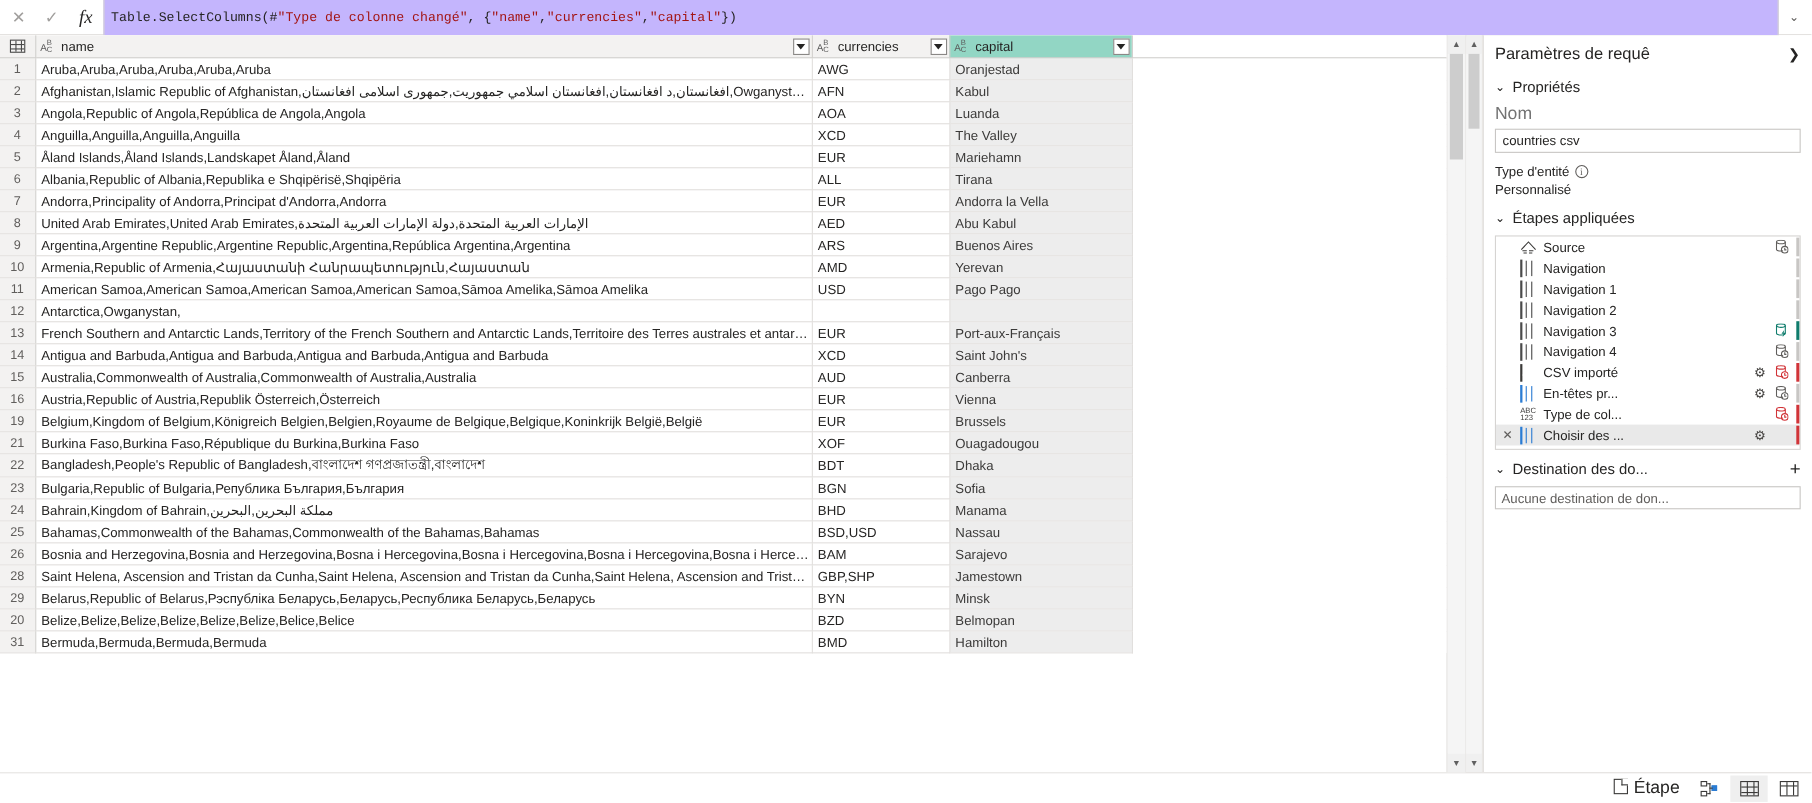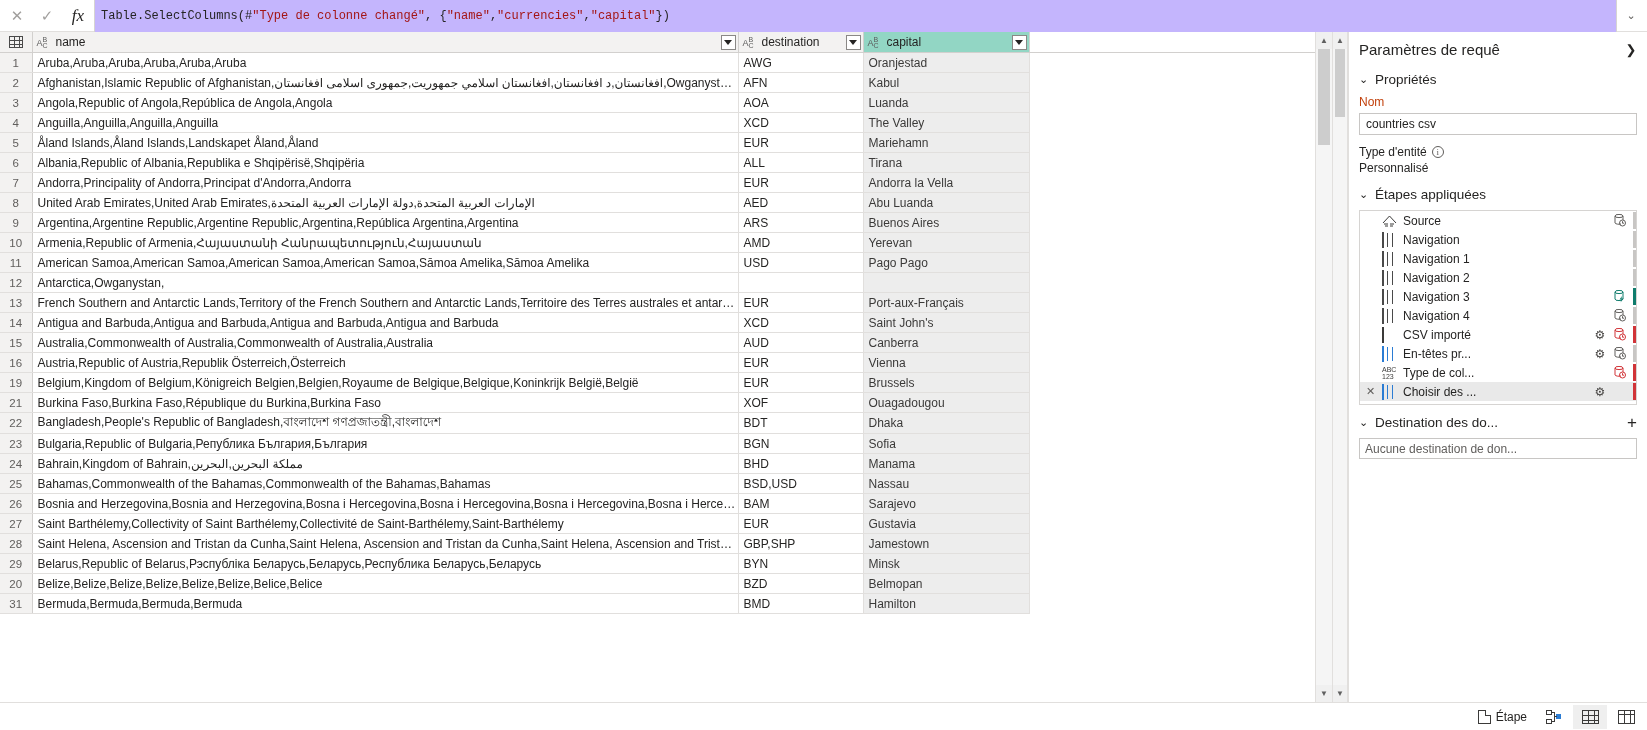--- a/index.html
+++ b/index.html
@@ -114,21 +114,21 @@
   .rp-title { font-size: 15px; color: #252423; white-space: nowrap; overflow: hidden;
               text-overflow: clip; flex: 1; }
   .rp-collapse { color: #252423; font-size: 13px; width: 16px; text-align: center; }
 
   .rp-body { flex: 1; overflow: hidden; padding: 0 10px; }
   .section-head { display: flex; align-items: center; gap: 6px; margin: 6px 0 8px 0; }
   .chev { color: #252423; font-size: 11px; width: 10px; display:inline-block; }
   .section-title { font-size: 13.5px; color: #252423; }
   .plus-btn { margin-left: auto; font-size: 17px; color: #252423; line-height: 12px; }
 
-  .field-label { font-size: 12px; color: #c2410c; margin: 8px 0 4px 0; }
+  .field-label { font-size: 16px; color: #737373; margin: 8px 0 4px 0; }
   .text-input {
     height: 22px; border: 1px solid #c8c6c4; background: #fff; display: flex; align-items: center;
     padding: 0 6px; font-size: 12px; color: #252423;
   }
   .info-row { display: flex; align-items: center; gap: 5px; margin: 10px 0 2px 0; }
   .info-circle {
     width: 12px; height: 12px; border: 1px solid #605e5c; border-radius: 50%;
     font-size: 9px; line-height: 10px; text-align: center; color: #605e5c;
     font-family: "Liberation Serif", serif;
   }
@@ -170,21 +170,21 @@
   
   .rp-scroll { width: 15px; background: #f5f5f5; display:flex; flex-direction:column; flex:none;
                border-right: 1px solid #e1dfdd; }
   .rp-scroll .vs-thumb { height: 68px; background:#cdcdcd; }
 
   
   .status-bar {
     height: 28px; flex: none; display: flex; align-items: center; justify-content: flex-end;
     border-top: 1px solid #e1dfdd; background: #fff; padding-right: 4px; gap: 2px;
   }
-  .sb-item { display: flex; align-items: flex-start; gap: 5px; padding: 2px 8px; font-size: 12px; color: #252423; }
+  .sb-item { display: flex; align-items: flex-start; gap: 5px; padding: 2px 8px; font-size: 16px; color: #252423; }
   .sb-icon-btn { width: 34px; height: 24px; display:flex; align-items:center; justify-content:center; }
   .sb-icon-btn.active { background: #efefef; }
 
   .step-doc { width: 13px; height: 14px; border: 1px solid #3b3a39; position: relative; }
   .step-doc::after { content:""; position:absolute; right:-1px; top:-1px; width:5px; height:5px;
                      background:#fff; border-left:1px solid #3b3a39; border-bottom:1px solid #3b3a39; }
   .diagram-ic { width: 16px; height: 14px; position: relative; }
   .diagram-ic u { position:absolute; width:6px; height:5px; border:1px solid #3b3a39; }
   .diagram-ic u.t { left:0; top:0; } .diagram-ic u.b { left:0; bottom:0; }
   .diagram-ic u.r { left:10px; top:4px; width:5px; height:5px; background:#2b7cd3; border-color:#2b7cd3; }
@@ -266,21 +266,21 @@
                       </span>
                   </div>
                 </th>
                 <th>
                   <div class="th-inner">
                     <span class="abc-icon">
                       <span class="a">A</span>
                         <span class="b">B</span>
                         <span class="c">C</span>
                     </span>
-                    <span class="th-label">destination</span>
+                    <span class="th-label">currencies</span>
                     <span class="filter-btn">
                         <span class="caret"></span>
                       </span>
                   </div>
                 </th>
                 <th class="sel">
                   <div class="th-inner">
                     <span class="abc-icon">
                       <span class="a">A</span>
                         <span class="b">B</span>
@@ -342,21 +342,21 @@
                   <td class="rn">7</td>
                   <td>Andorra,Principality of Andorra,Principat d'Andorra,Andorra</td>
                   <td>EUR</td>
                   <td class="cap">Andorra la Vella</td>
                   <td class="pad"></td>
                 </tr>
                 <tr>
                   <td class="rn">8</td>
                   <td>United Arab Emirates,United Arab Emirates,الإمارات العربية المتحدة,دولة الإمارات العربية المتحدة</td>
                   <td>AED</td>
-                  <td class="cap">Abu Luanda</td>
+                  <td class="cap">Abu Kabul</td>
                   <td class="pad"></td>
                 </tr>
                 <tr>
                   <td class="rn">9</td>
                   <td>Argentina,Argentine Republic,Argentine Republic,Argentina,República Argentina,Argentina</td>
                   <td>ARS</td>
                   <td class="cap">Buenos Aires</td>
                   <td class="pad"></td>
                 </tr>
                 <tr>
@@ -448,27 +448,20 @@
                   <td>Bahamas,Commonwealth of the Bahamas,Commonwealth of the Bahamas,Bahamas</td>
                   <td>BSD,USD</td>
                   <td class="cap">Nassau</td>
                   <td class="pad"></td>
                 </tr>
                 <tr>
                   <td class="rn">26</td>
                   <td>Bosnia and Herzegovina,Bosnia and Herzegovina,Bosna i Hercegovina,Bosna i Hercegovina,Bosna i Hercegovina,Bosna i Hercegovina,Босна и Херцег…</td>
                   <td>BAM</td>
                   <td class="cap">Sarajevo</td>
-                  <td class="pad"></td>
-                </tr>
-                <tr>
-                  <td class="rn">27</td>
-                  <td>Saint Barthélemy,Collectivity of Saint Barthélemy,Collectivité de Saint-Barthélemy,Saint-Barthélemy</td>
-                  <td>EUR</td>
-                  <td class="cap">Gustavia</td>
                   <td class="pad"></td>
                 </tr>
                 <tr>
                   <td class="rn">28</td>
                   <td>Saint Helena, Ascension and Tristan da Cunha,Saint Helena, Ascension and Tristan da Cunha,Saint Helena, Ascension and Tristan da Cunha,Saint Helen…</td>
                   <td>GBP,SHP</td>
                   <td class="cap">Jamestown</td>
                   <td class="pad"></td>
                 </tr>
                 <tr>

